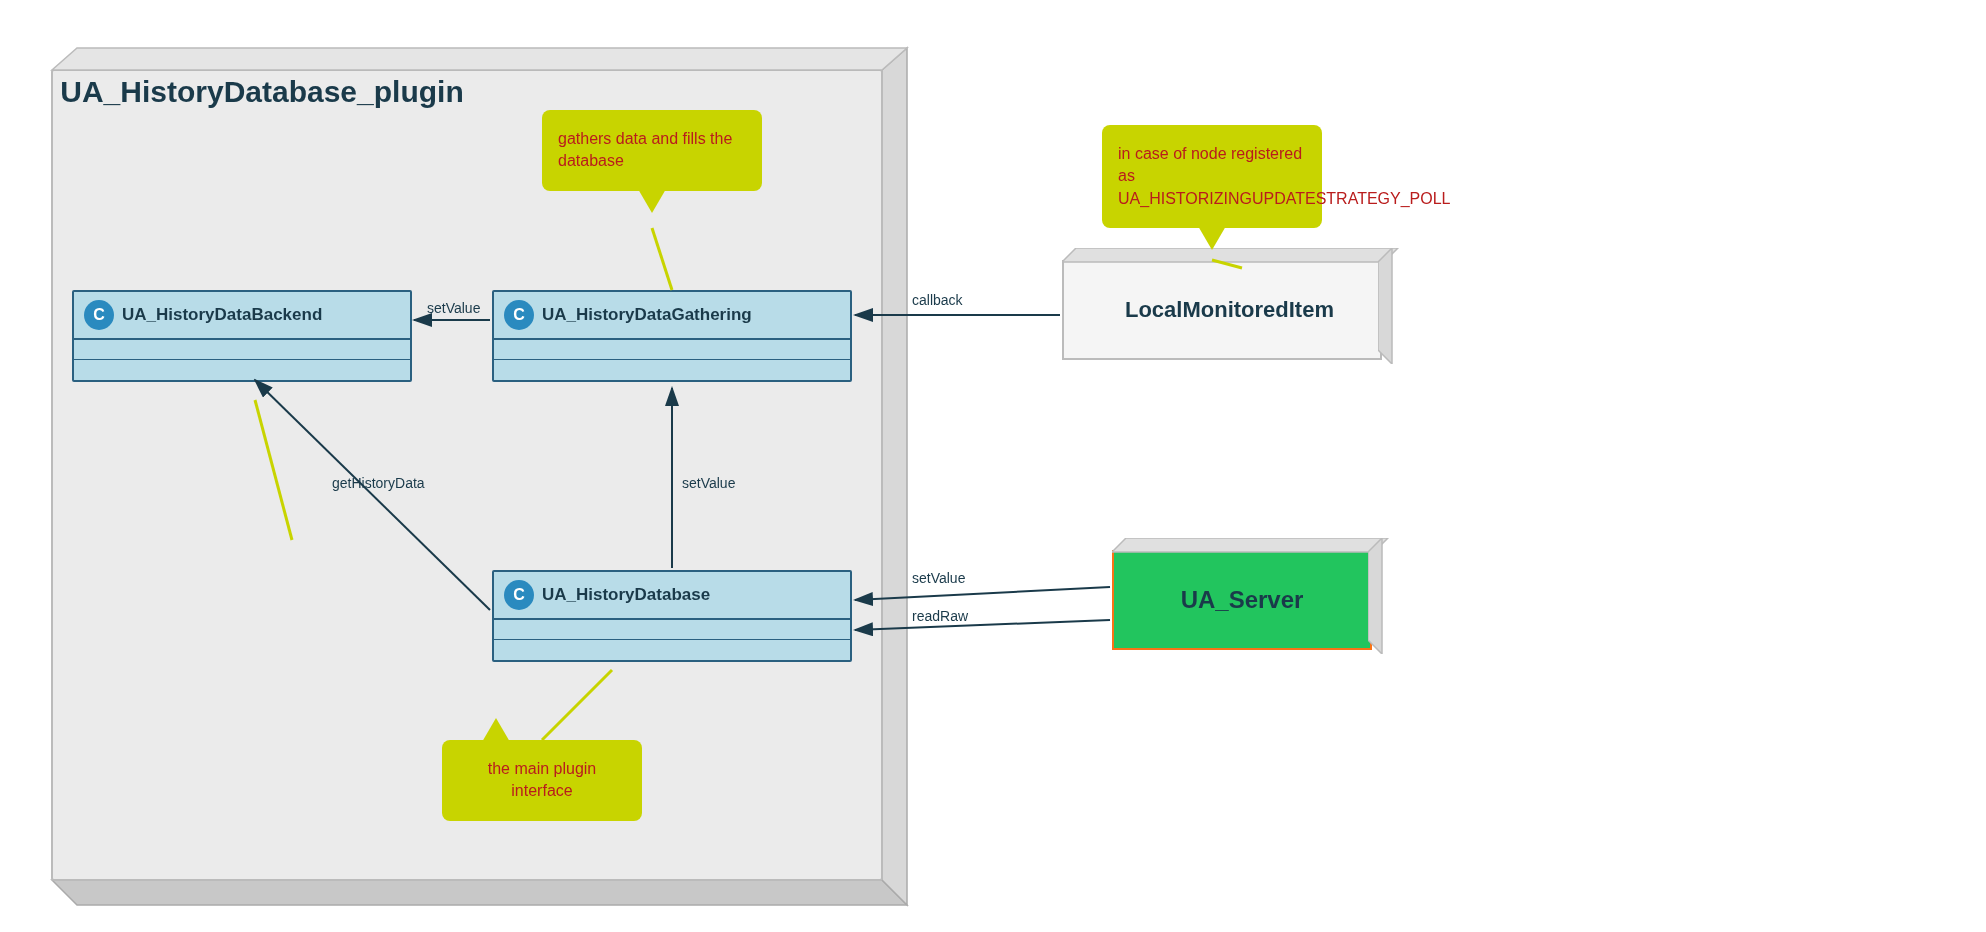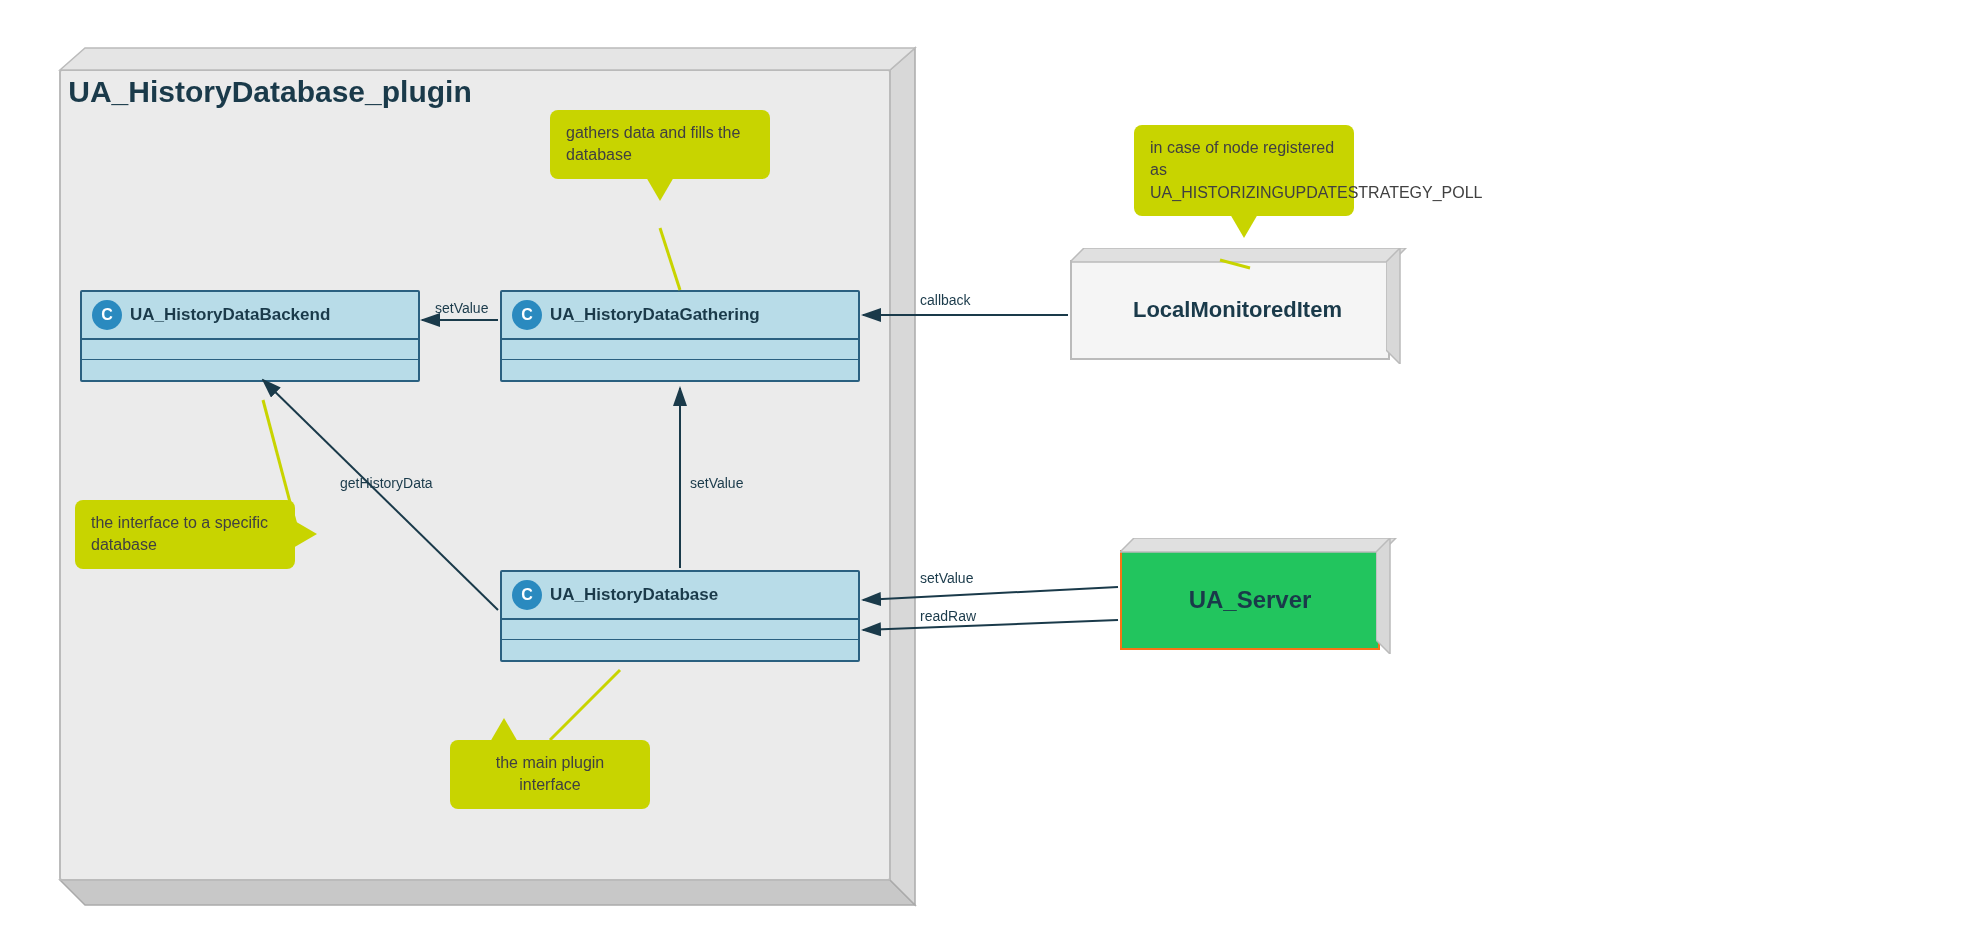--- a/index.html
+++ b/index.html
@@ -9,21 +9,21 @@
       background: #ffffff;
       font-family: Arial, sans-serif;
       overflow: hidden;
       position: relative;
     }
 
     
     #diagram {
       position: absolute;
       top: 20px;
-      left: 20px;
+      left: 12px;
       width: 1946px;
       height: 892px;
     }
 
     .plugin-title {
       position: absolute;
       top: 25px;
       left: 50%;
       transform: translateX(-50%);
       font-size: 28px;
@@ -76,23 +76,23 @@
       font-size: 17px;
       font-weight: bold;
       color: #1a3a4a;
     }
 
     
     .callout {
       position: absolute;
       background: #c8d400;
       border-radius: 8px;
-      padding: 12px 16px;
+      padding: 18px 16px;
       font-size: 16px;
-      color: #404040;
+      color: #b91c1c;
       font-weight: normal;
       line-height: 1.4;
       max-width: 220px;
     }
 
     
     .callout-arrow-r::after {
       content: '';
       position: absolute;
       top: 50%;
@@ -206,29 +206,26 @@
       <span class="class-name">UA_HistoryDatabase</span>
     </div>
     <div class="class-box-body"></div>
     <div class="class-box-footer"></div>
   </div>
 
   <div class="callout callout-arrow-b" style="position:absolute;top:90px;left:530px;width:220px;z-index:20;">
     <span>gathers data and fills the database</span>
   </div>
 
-  <div class="callout callout-arrow-r" style="position:absolute;top:480px;left:55px;width:220px;z-index:20;">
-    <span>the interface to a specific database</span>
-  </div>
 
   <div class="callout callout-arrow-t" style="position:absolute;top:720px;left:430px;width:200px;z-index:20;text-align:center;">
     <span>the main plugin interface</span>
   </div>
 
-  <div class="callout callout-arrow-b" style="position:absolute;top:105px;left:1090px;width:280px;z-index:20;margin-left:24px;">
+  <div class="callout callout-arrow-b" style="position:absolute;top:105px;left:1090px;width:280px;z-index:20;">
     <span>in case of node registered as UA_HISTORIZINGUPDATESTRATEGY_POLL</span>
   </div>
 
   <div style="position:absolute;top:240px;left:1050px;width:320px;height:100px;background:#f5f5f5;border:2px solid #bbb;">
 
     <svg style="position:absolute;top:-14px;left:-2px;width:338px;height:16px;">
       <polygon points="0,14 322,14 336,0 14,0" fill="#e0e0e0" stroke="#bbb" stroke-width="1.5"></polygon>
     </svg>
 
     <svg style="position:absolute;top:-14px;right:-14px;width:16px;height:116px;">

